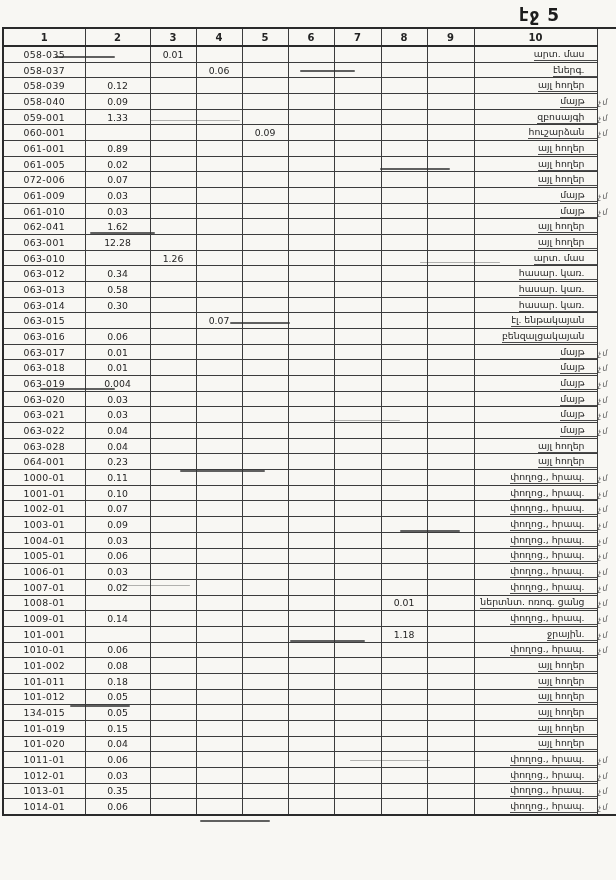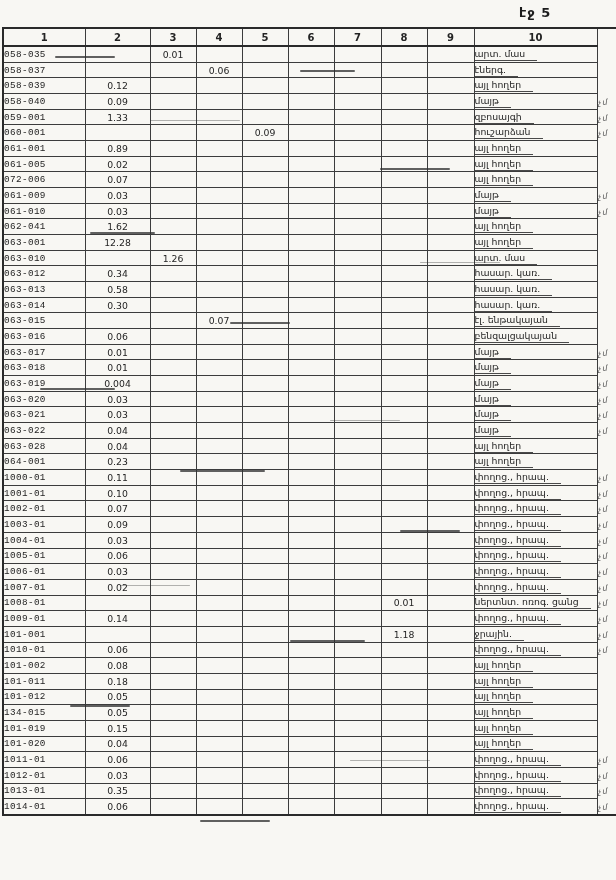--- a/index.html
+++ b/index.html
@@ -10,21 +10,21 @@
     -webkit-font-smoothing:antialiased;
   }
   .page{
     position:relative;width:616px;height:880px;
     background:#f8f7f3;
     overflow:hidden;
     color:#222;
   }
   .page-label{
     position:absolute;top:5px;left:519px;
-    font-size:13px;font-weight:bold;color:#1c1c1c;
+    font-size:17px;font-weight:bold;color:#1c1c1c;
     letter-spacing:1px;
   }
   table.sheet{
     position:absolute;left:2px;top:27px;
     width:614px;
     border-collapse:collapse;
     table-layout:fixed;
   }
   table.sheet td,table.sheet th{
     border:1px solid #3c3c3c;
@@ -38,23 +38,23 @@
     vertical-align:middle;
   }
   table.sheet tr.hdr th{
     height:16px;
     font-size:10px;
     font-weight:600;
     text-align:center;
     border-bottom:2px solid #2a2a2a;
   }
   table.sheet{border:2px solid #2a2a2a;}
-  td.c1{padding-left:4px;text-align:left;letter-spacing:.4px;font-family:Liberation Mono, monospace;}
+  td.c1{padding-left:4px;text-align:center;letter-spacing:.4px;}
   td.num{text-align:center;}
-  td.c10{padding-left:4px;text-align:left;font-size:9.2px;}
+  td.c10{padding-left:4px;text-align:right;font-size:9.2px;}
   td.c10 .u{
     display:inline-block;
     border-bottom:1px solid #4a4a4a;
     padding:0 12px 1px 0;
     line-height:11px;
   }
   td.markcell,th.markcell{
     border:none !important;
     background:#f8f7f3;
     text-align:left;

